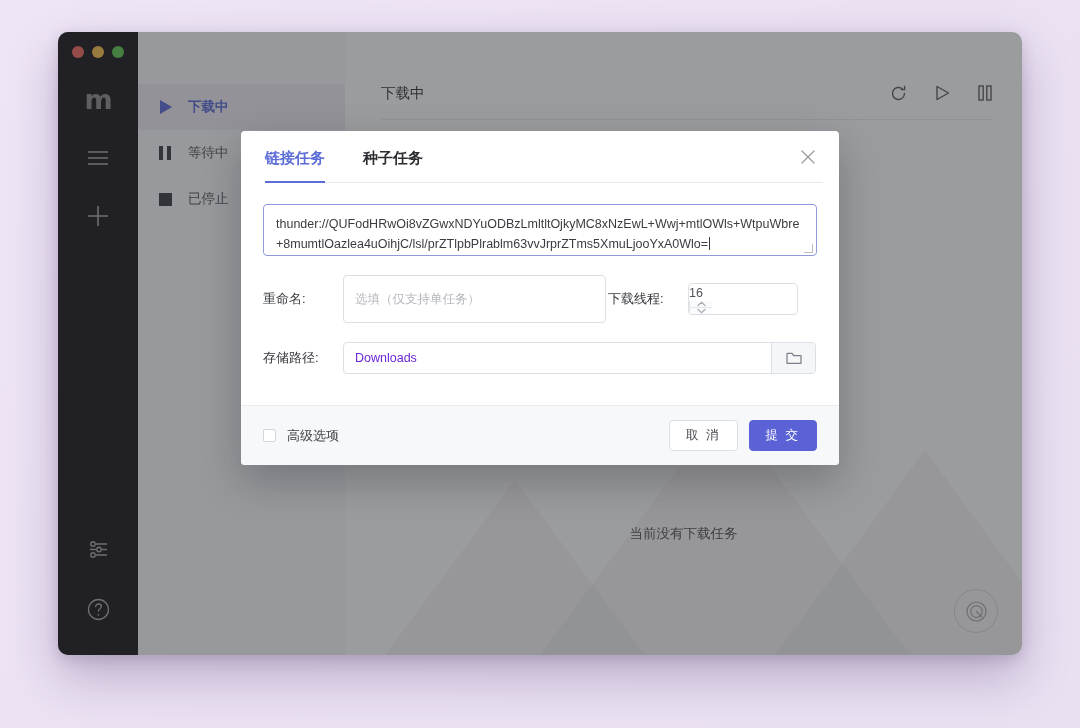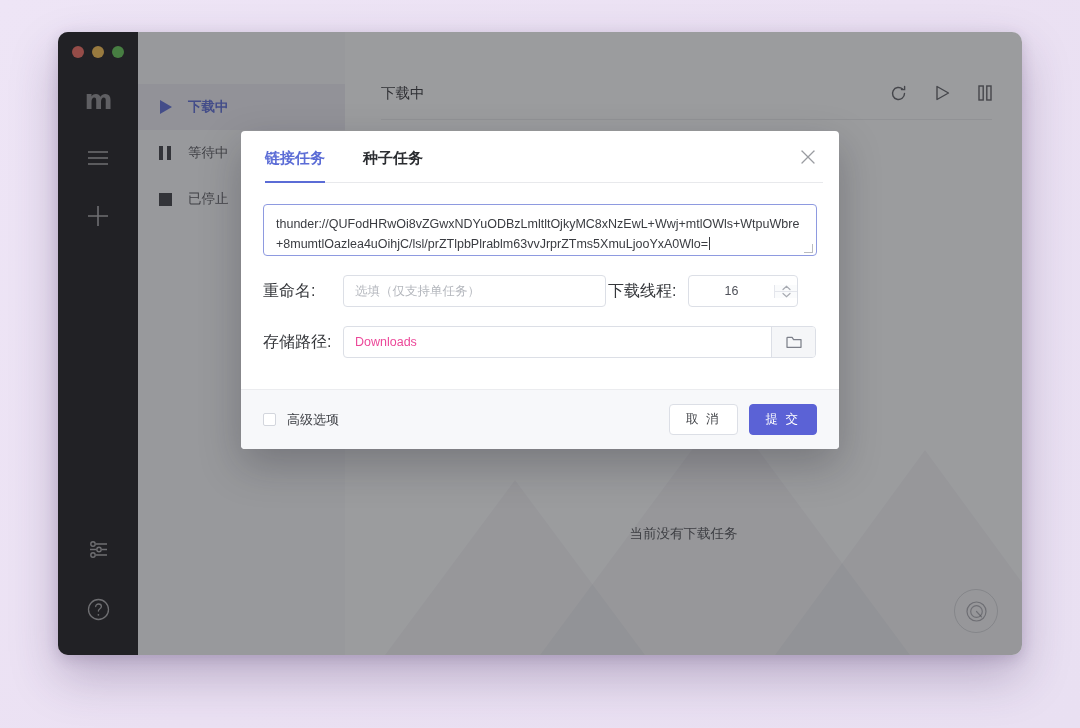--- a/index.html
+++ b/index.html
@@ -175,34 +175,34 @@
     width: 8px; height: 8px;
     border-right: 1px solid #b9bbc0; border-bottom: 1px solid #b9bbc0;
     transform: rotate(0deg);
   }
   .caret {
     display: inline-block; width: 1px; height: 13px;
     background: #3a3c41; vertical-align: -2px; margin-left: 1px;
   }
 
   .row { display: flex; align-items: center; margin-top: 19px; }
-  .lbl { font-size: 16px; color: #35373b; white-space: nowrap; }
+  .lbl { font-size: 13px; color: #35373b; white-space: nowrap; }
   .lbl.rename { width: 80px; }
   .fld {
-    height: 32px; border: 1px solid #dcdfe6; border-radius: 4px;
+    height: 48px; border: 1px solid #dcdfe6; border-radius: 4px;
     background: #fff; font-size: 12.5px; color: #3a3c41;
     display: flex; align-items: center; padding: 0 11px;
     outline: none; font-family: "Liberation Sans", sans-serif;
   }
   .fld .ph { color: #b4b7bd; }
   .rename-field { width: 263px; }
   .lbl.threads { margin-left: 2px; width: 80px; }
   .spinner {
     width: 110px; height: 32px; border: 1px solid #dcdfe6; border-radius: 4px;
-    display: flex; align-items: center; background: #fff; overflow: hidden;
+    display: flex; align-items: flex-start; background: #fff; overflow: hidden; flex-direction: column;
   }
   .spin-val {
     flex: 1 1 auto; display: flex; align-items: center; justify-content: center;
     font-size: 12.5px; color: #50525a;
   }
   .spin-btns {
     width: 23px; border-left: 1px solid #e4e6ec;
     display: flex; flex-direction: column;
   }
   .spin-btn {
@@ -210,21 +210,21 @@
     color: #a7aab1; cursor: pointer; font-size: 9px;
     background: #fafbfc;
   }
   .spin-btn + .spin-btn { border-top: 1px solid #e4e6ec; }
 
   .lbl.path { width: 80px; }
   .path-wrap {
     display: flex; width: 473px; height: 32px;
     border: 1px solid #dcdfe6; border-radius: 4px; overflow: hidden; background: #fff;
   }
-  .path-val { flex: 1 1 auto; display: flex; align-items: center; padding: 0 11px; font-size: 12.5px; color: #ec4899; }
+  .path-val { flex: 1 1 auto; display: flex; align-items: center; padding: 0 11px; font-size: 12.5px; color: #6d28d9; }
   .path-btn {
     width: 44px; background: #f5f6f8; border-left: 1px solid #dcdfe6;
     display: flex; align-items: center; justify-content: center;
     color: #7d808a; cursor: pointer;
   }
 
   .dlg-foot {
     margin-top: 25px;
     border-top: 1px solid #ebecef;
     background: #f7f8fa;

